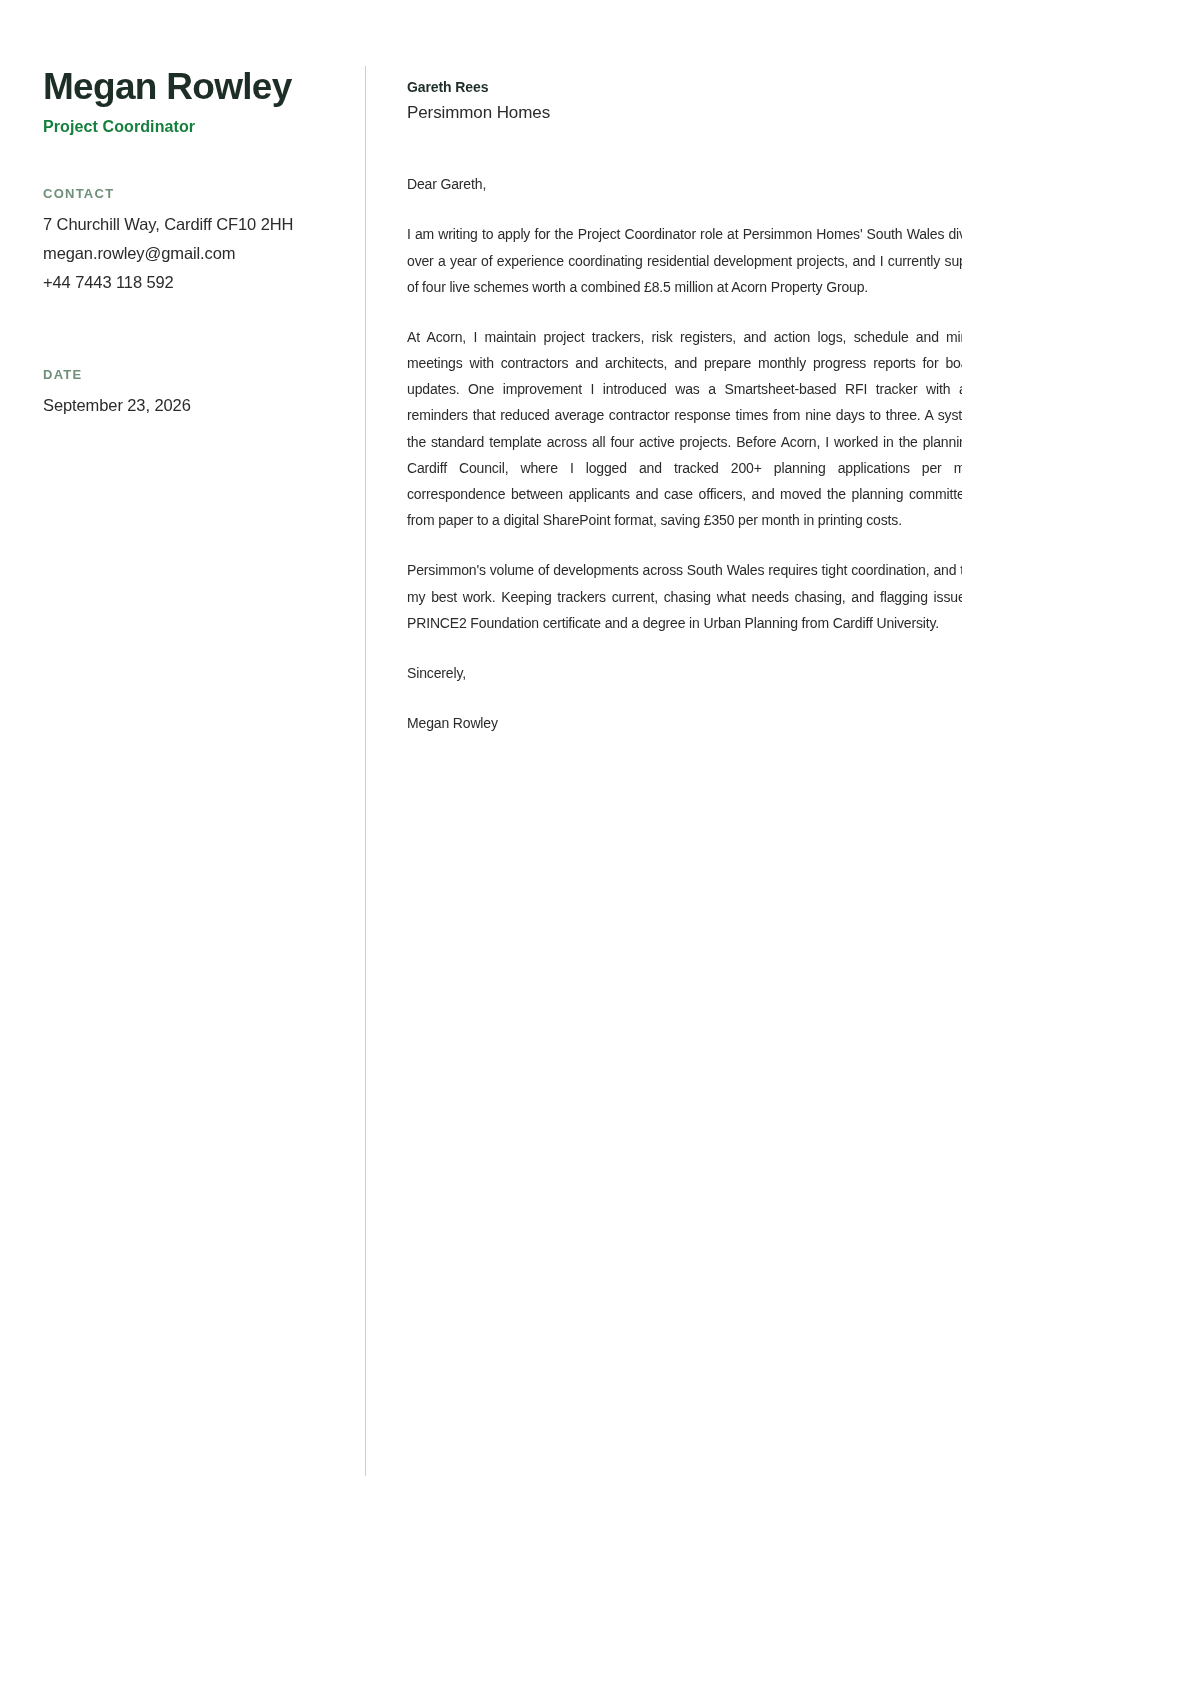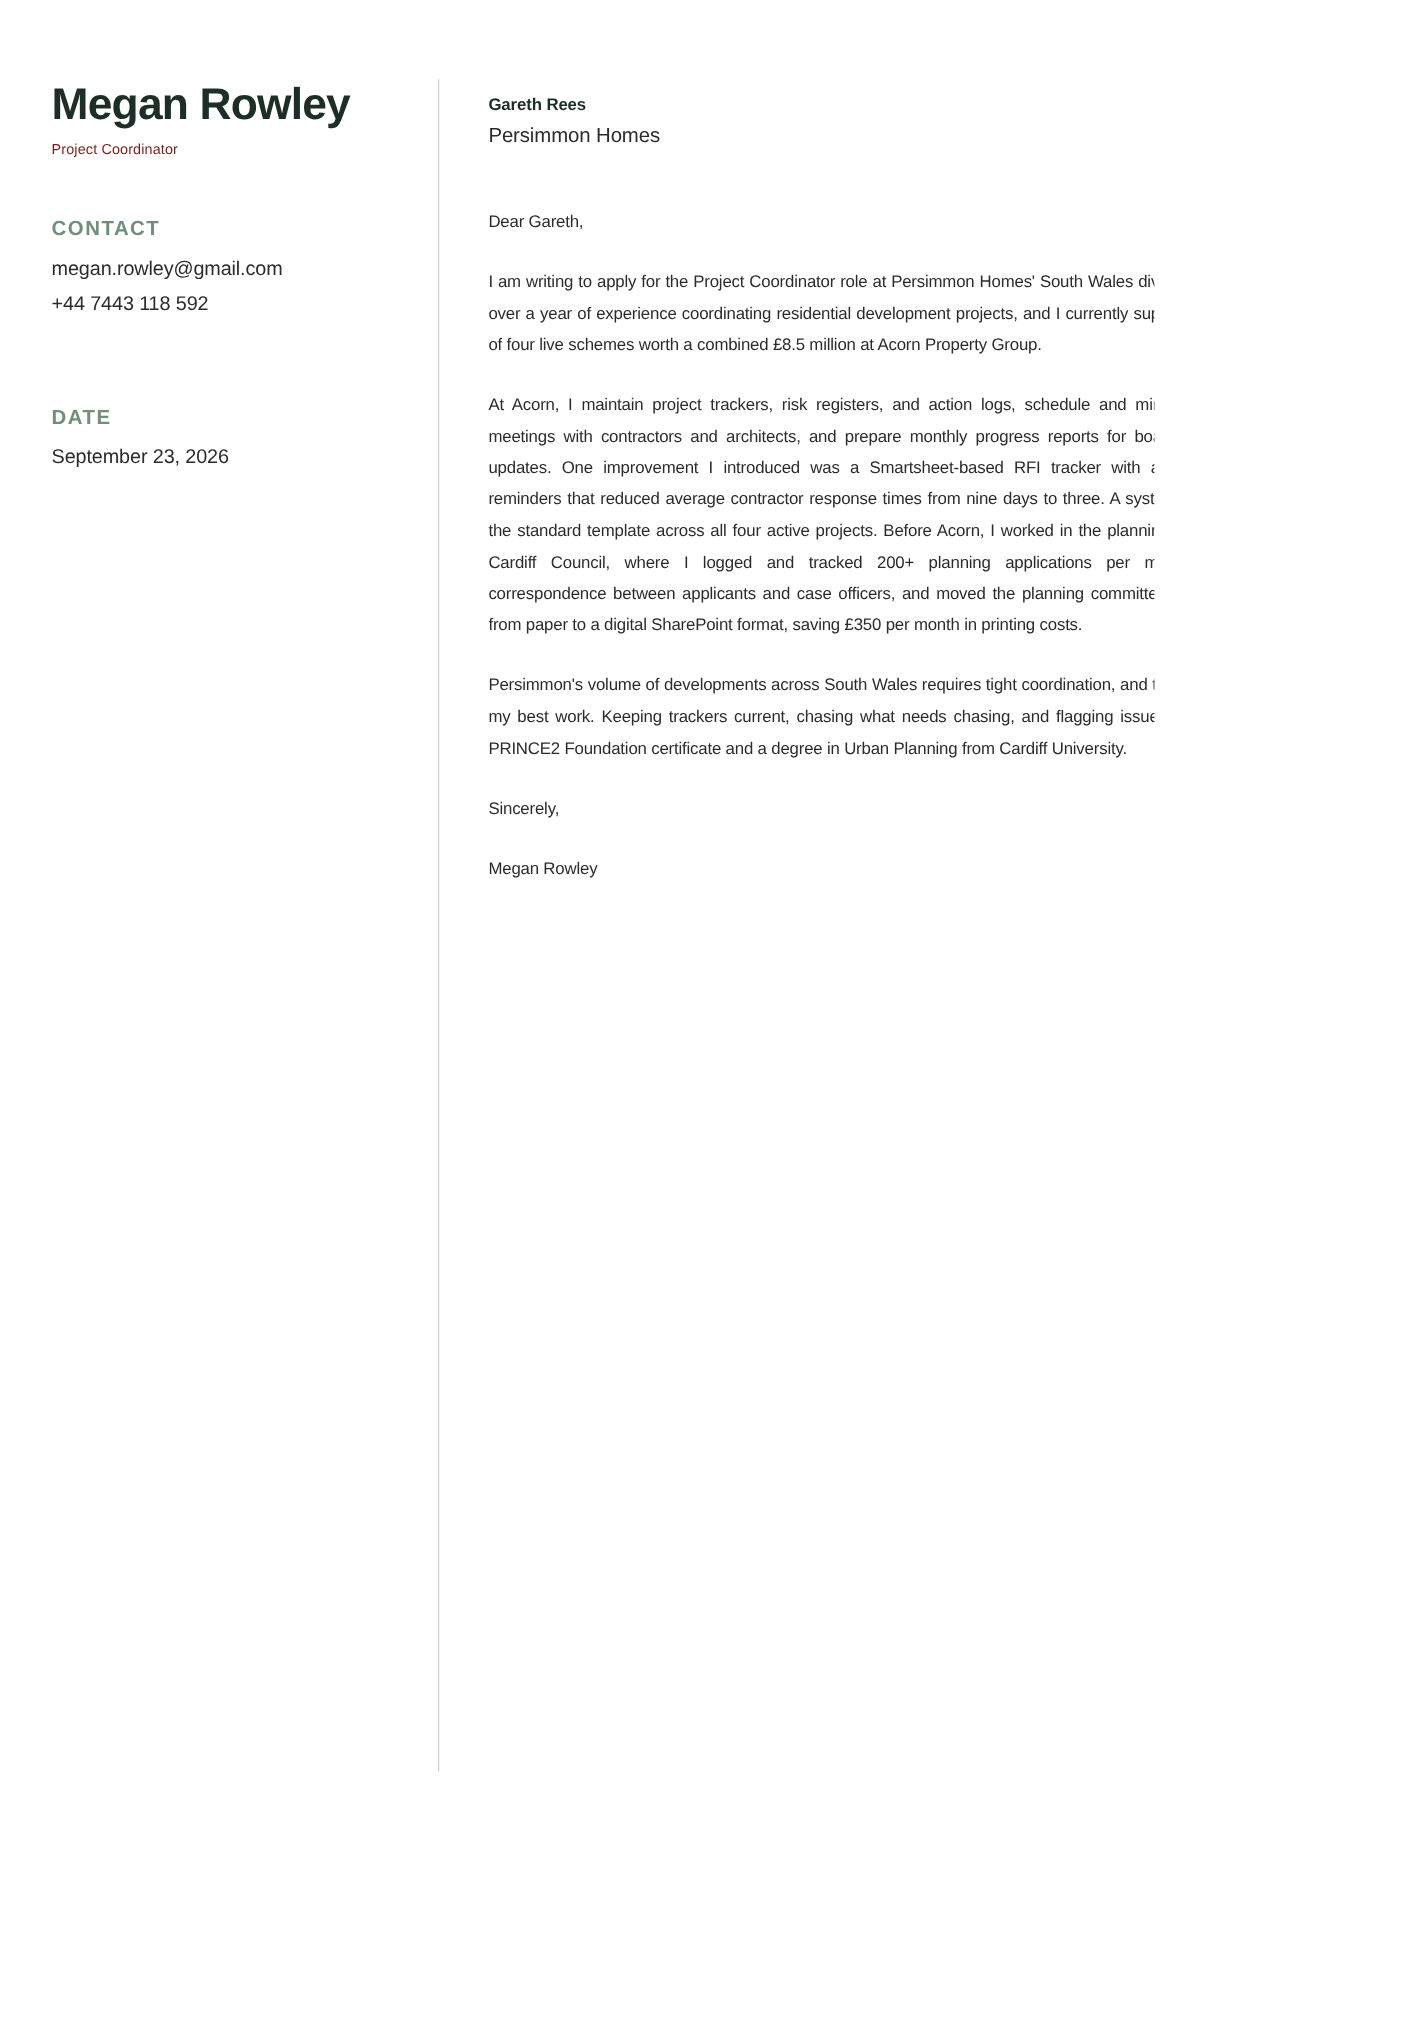--- a/index.html
+++ b/index.html
@@ -59,36 +59,36 @@
   .name {
     font-size: 37px;
     font-weight: 700;
     letter-spacing: -0.7px;
     color: #1d2e26;
     line-height: 1.12;
     margin: 0 0 10px 0;
     white-space: nowrap;
   }
   .role {
-    font-size: 12px;
-    font-weight: 400;
-    color: #7f1d1d;
+    font-size: 16px;
+    font-weight: 700;
+    color: #15803d;
     letter-spacing: 0.1px;
     line-height: 1.3;
     margin: 0;
   }
 
   .block {
     margin-top: 48px;
   }
   .block.date-block {
     margin-top: 70px;
   }
   .block-label {
-    font-size: 17px;
+    font-size: 13px;
     font-weight: 700;
     letter-spacing: 1.25px;
     color: #6f8f79;
     text-transform: uppercase;
     margin: 0 0 9px 0;
   }
   .block-line {
     font-size: 16.5px;
     color: #2b2b2b;
     line-height: 1.75;
@@ -147,20 +147,21 @@
   <div class="content">
 
     <aside class="sidebar">
 
       <h1 class="name">Megan Rowley</h1>
 
       <p class="role">Project Coordinator</p>
 
       <section class="block">
         <p class="block-label">CONTACT</p>
+        <p class="block-line">7 Churchill Way, Cardiff CF10 2HH</p>
         <p class="block-line">megan.rowley@gmail.com</p>
         <p class="block-line">+44 7443 118 592</p>
       </section>
 
       <section class="block date-block">
         <p class="block-label">DATE</p>
         <p class="block-line">September 23, 2026</p>
       </section>
 
     </aside>

